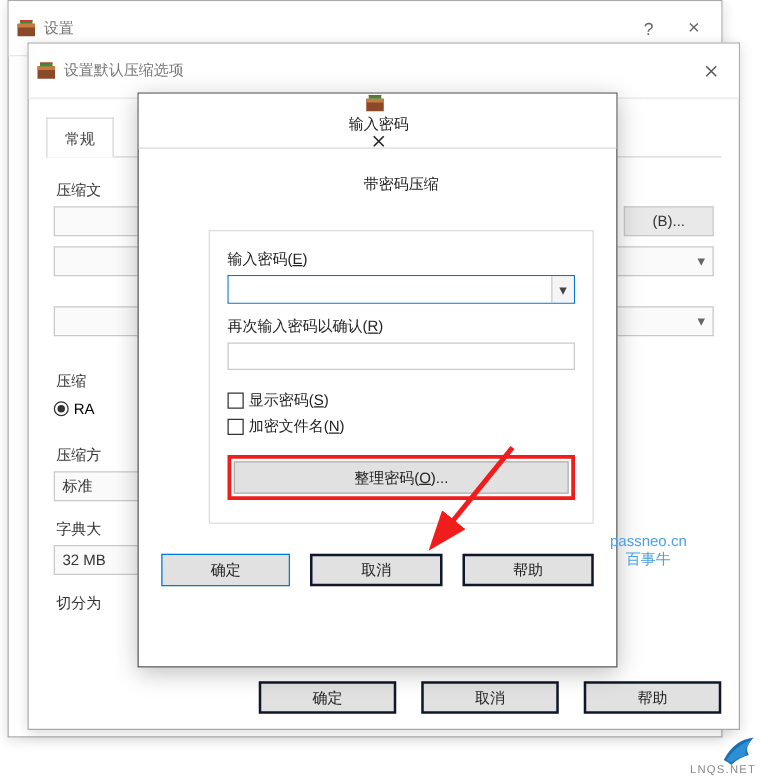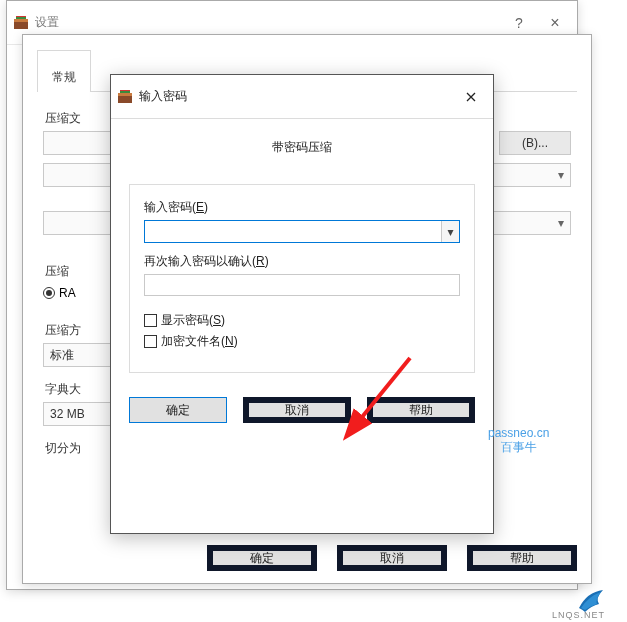--- a/index.html
+++ b/index.html
@@ -13,38 +13,38 @@
   .tb-btn { width: 36px; height: 28px; display:flex; align-items:center; justify-content:center; color:#666; }
   .tb-btn svg { width:10px; height:10px; }
 
   
   .win1 { left: 6px; top: 0; width: 572px; height: 590px; }
 
   
   .win2 { left: 22px; top: 34px; width: 570px; height: 550px; }
   .win2 .body { padding: 10px 14px; }
   .tab-strip { display:flex; border-bottom: 1px solid #d8d8d8; margin-top: 4px; }
-  .tab { padding: 18px 14px 6px 14px; border: 1px solid #d8d8d8; border-bottom: none; background:#fff; margin-right:-1px; position:relative; top:1px; color:#444; }
+  .tab { padding: 8px 14px 6px 14px; border: 1px solid #d8d8d8; border-bottom: none; background:#fff; margin-right:-1px; position:relative; top:1px; color:#444; }
   .section-label { color:#333; margin: 6px 0 4px 2px; }
   .combo, .field-btn { height: 24px; border: 1px solid #c9c9c9; background: #fafafa; display:flex; align-items:center; padding: 0 6px; color:#333; }
   .field-btn { background:#e9e9e9; justify-content:center; }
   .dd-arrow { margin-left:auto; color:#666; }
   .row-flex { display:flex; gap:8px; }
   .radio-row { display:flex; align-items:center; gap:4px; margin:6px 0; }
   .radio-dot { width:12px; height:12px; border:1px solid #333; border-radius:50%; display:flex; align-items:center; justify-content:center; }
   .radio-dot.inner::after { content:""; width:6px; height:6px; background:#333; border-radius:50%; }
 
   .bottom-bar { position:absolute; right: 14px; bottom: 12px; display:flex; gap: 20px; }
-  .std-btn { width: 110px; height: 26px; border: 6px solid #0f172a; background: #e1e1e1; display:flex; align-items:center; justify-content:center; color:#222; }
+  .std-btn { width: 110px; height: 26px; border: 2px solid #0f172a; background: #e1e1e1; display:flex; align-items:center; justify-content:center; color:#222; }
 
   
   .win3 { left: 110px; top: 74px; width: 384px; height: 460px; border: 1px solid #555; box-shadow: 0 4px 18px rgba(0,0,0,0.25); }
-  .win3 .titlebar { border-bottom: 1px solid #dcdcdc; }
+  .win3 .titlebar { border-bottom: 1px solid #dcdcdc; flex-direction: column; }
   .win3 .titlebar .title-text { color: #222; }
-  .win3 .body { padding: 14px 18px; }
+  .win3 .body { padding: 14px 18px; margin-left: 38px; }
   .group-title { text-align:center; color:#222; margin: 6px 0 12px 0; font-size: 12px; }
   .fieldset { border: 1px solid #dcdcdc; padding: 14px 14px 18px 14px; margin-top: 28px; }
   .lbl { color:#222; margin-bottom: 4px; display:block; }
   .pw-combo { display:flex; height: 23px; border: 1px solid #0078d7; margin-bottom: 10px; }
   .pw-combo .inp { flex:1; border:none; outline:none; padding: 0 4px; font-size:12px; }
   .pw-combo .dd { width: 18px; border-left: 1px solid #c9c9c9; display:flex; align-items:center; justify-content:center; color:#444; background:#f5f5f5; }
   .pw-text { height: 22px; width:100%; border: 1px solid #c9c9c9; padding: 0 4px; outline:none; font-size:12px; margin-bottom: 12px; }
   .chk-row { display:flex; align-items:center; gap:4px; margin: 4px 0; color:#222; }
   .chk { width:13px; height:13px; border:1px solid #333; background:#fff; }
 
@@ -87,20 +87,36 @@
     <div class="tb-btn">
         <span style="font-size:14px">?</span>
       </div>
     <div class="tb-btn">
         <span style="font-size:16px">×</span>
       </div>
   </div>
 </div>
 
 <div class="window win2">
+  <div class="titlebar">
+    <span class="icon-winrar">
+      <svg viewBox="0 0 16 16">
+          <rect x="1" y="4" width="14" height="10" fill="#8a4a2a"></rect>
+          <rect x="1" y="4" width="14" height="3" fill="#c97b3f"></rect>
+          <rect x="3" y="1" width="10" height="3" fill="#3b8b3b"></rect>
+          <rect x="3" y="1" width="10" height="1" fill="#d33535"></rect>
+        </svg>
+    </span>
+    <span class="title-text">设置默认压缩选项</span>
+    <div class="tb-btn">
+      <svg viewBox="0 0 10 10">
+          <path d="M1 1 L9 9 M9 1 L1 9" stroke="#555" stroke-width="1.2"></path>
+        </svg>
+    </div>
+  </div>
   <div class="body">
     <div class="tab-strip">
       <div class="tab">常规</div>
     </div>
 
     <div style="padding:12px 6px 0 6px;">
       <div class="section-label">压缩文</div>
       <div class="row-flex" style="margin-bottom:8px;">
         <div class="combo" style="flex:1;">
             <span></span>
@@ -187,20 +203,27 @@
 
       <div class="chk-row">
         <span class="chk"></span>
         <span><span>显示密码(</span><span class="underline-key">S</span><span>)</span></span>
       </div>
       <div class="chk-row">
         <span class="chk"></span>
         <span><span>加密文件名(</span><span class="underline-key">N</span><span>)</span></span>
       </div>
 
+      <div class="highlight-red">
+        <div class="organize-btn" style="margin-top:0;">
+          <span>整理密码(</span>
+            <span class="underline-key">O</span>
+            <span>)...</span>
+        </div>
+      </div>
     </div>
   </div>
 
   <div class="dlg-bottom">
     <div class="std-btn primary">确定</div>
     <div class="std-btn">取消</div>
     <div class="std-btn">帮助</div>
   </div>
 </div>
 

